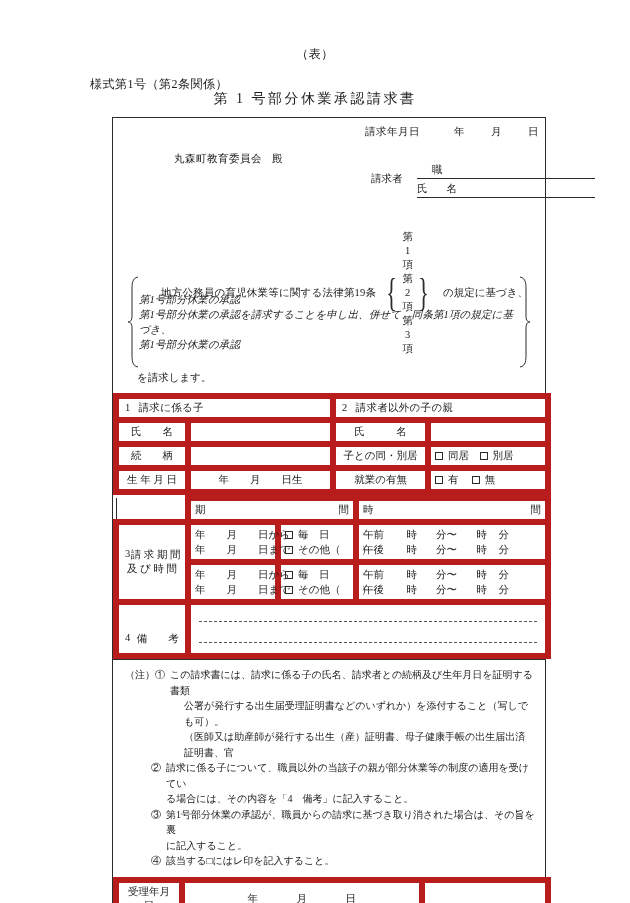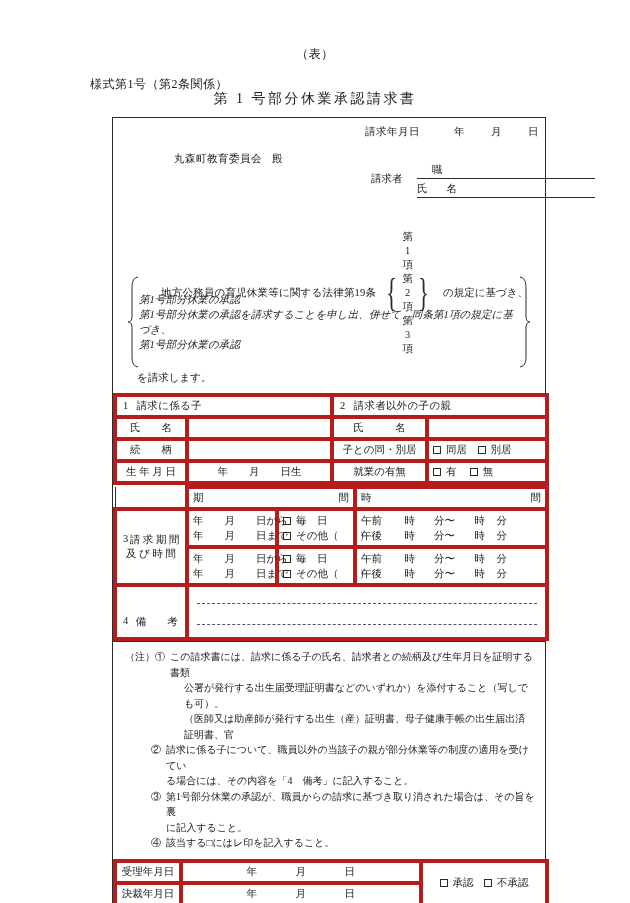--- a/index.html
+++ b/index.html
@@ -192,21 +192,21 @@
   }
 
   
   table.grid {
     border-collapse: collapse;
     width: 100%;
     table-layout: fixed;
     font-size: 10.5px;
   }
   table.grid td, table.grid th {
-    border: 4px solid #b91c1c;
+    border: 6px solid #b91c1c;
     padding: 2px 4px;
     font-weight: normal;
     vertical-align: middle;
     height: 18px;
     box-sizing: border-box;
   }
   .spread {
     text-align: justify;
     text-align-last: justify;
     display: block;

